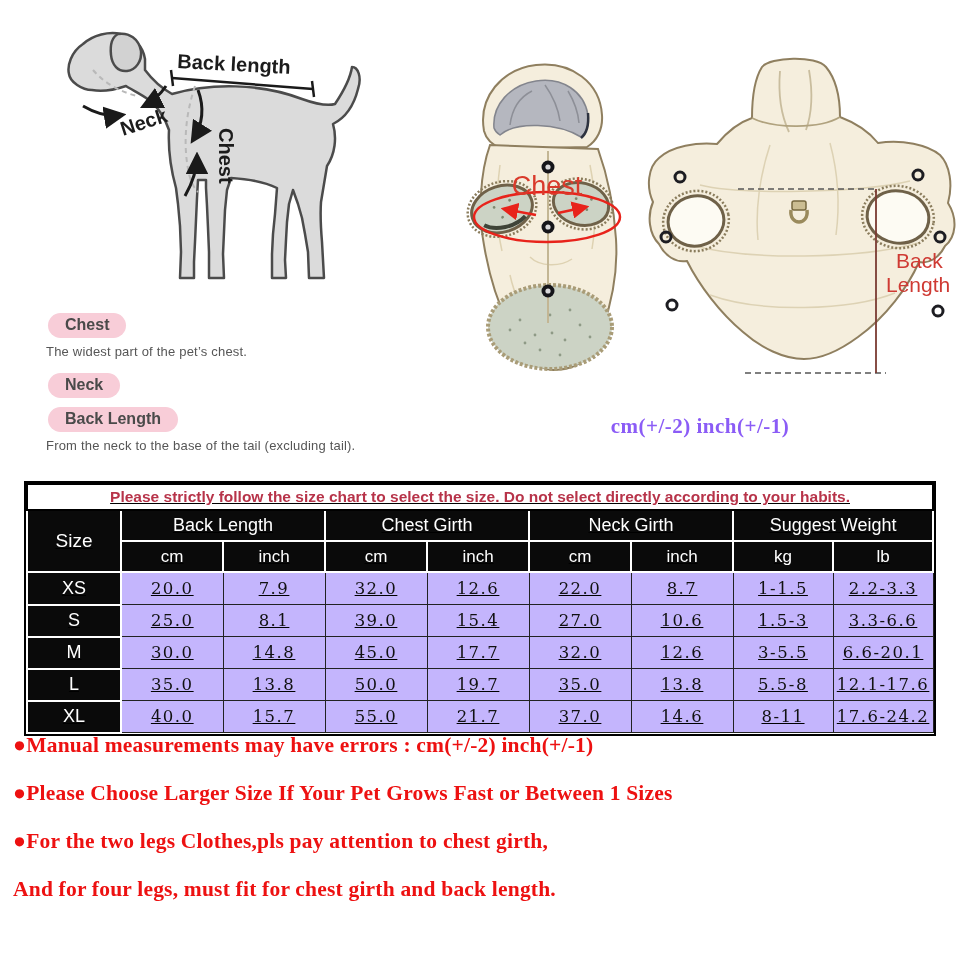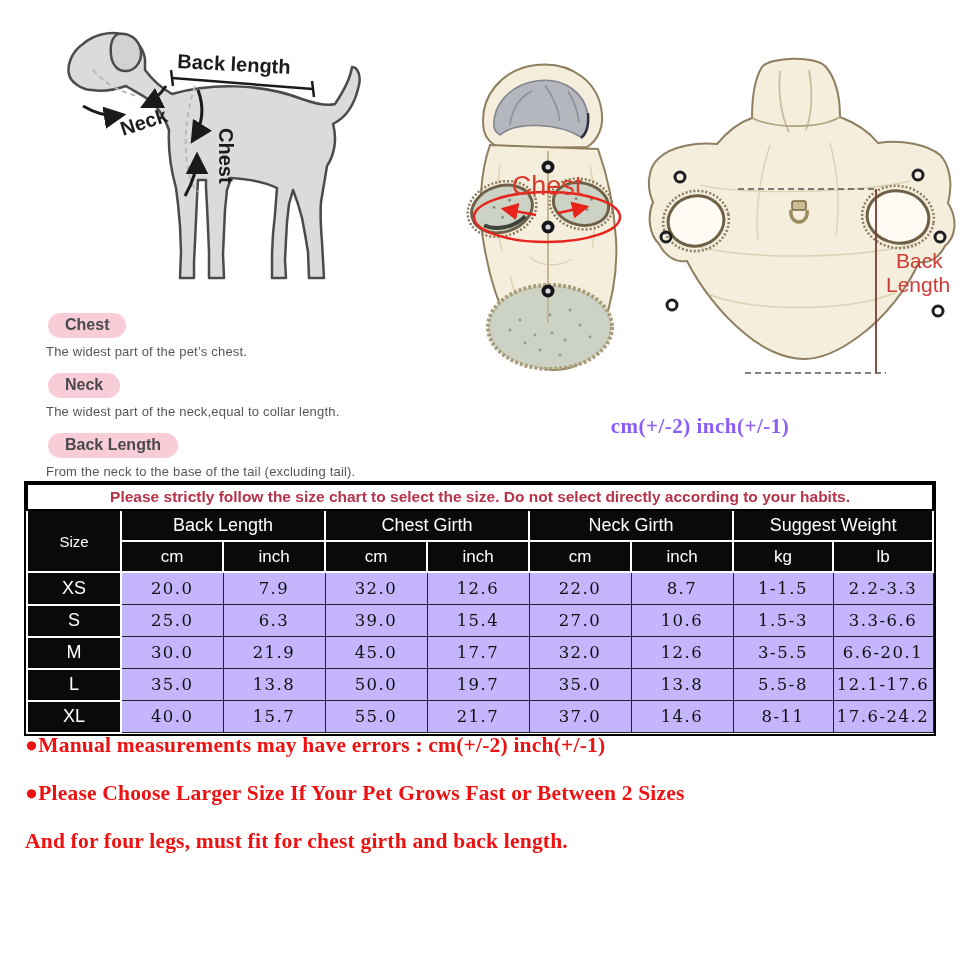--- a/index.html
+++ b/index.html
@@ -20,43 +20,43 @@
 
   
   .tolerance {
     position:absolute; left:540px; top:414px; width:320px; text-align:center;
     color:#8b5cf6; font-family:"Liberation Serif","DejaVu Serif",serif;
     font-weight:bold; font-size:21px; letter-spacing:0.5px;
   }
 
   
   .table-wrap { position:absolute; left:24px; top:481px; border:2.5px solid #000; background:#fff; }
-  table.size-table { border-collapse:collapse; table-layout:fixed; width:906px; }
+  table.size-table { border-collapse:collapse; table-layout:fixed; width:906px;text-decoration:underline; }
   .size-table td.caption-cell {
     border:2px solid #000; background:#fff; color:#b73349; text-align:center;
     font-size:15.5px; font-weight:600; height:24px; padding:0;
   }
   .size-table th { background:#0a0a0a; color:#ffffff; font-weight:normal; border:2px solid #ffffff; padding:0; }
-  .size-table th.sizehead { font-size:15px;margin-left:40px; }
+  .size-table th.sizehead { font-size:19px;margin-left:40px; }
   .size-table th.group { font-size:18px; height:29px; }
   .size-table th.unit  { font-size:17px; height:29px; }
   .size-table th.rowlabel { font-size:18px; }
   .size-table td.val {
     border:1.5px solid #222; background:#c4b5fd; text-align:center; height:31px;
     font-family:"DejaVu Serif","Liberation Serif",serif; font-size:16.5px;
     letter-spacing:1.5px; color:#111; padding:0;
   }
 
   
   .notes {
     position:absolute; left:13px; top:733px; width:940px; color:#ed1111;
     font-family:"Liberation Serif","DejaVu Serif",serif; font-weight:bold;
   }
   .notes-title { font-size:24px; margin:0 0 21px 0; }
-  .note-line  { font-size:21.5px; margin:0 0 23px 12px; letter-spacing:0.2px; }
+  .note-line  { font-size:21.5px; margin:0 0 23px 0; letter-spacing:0.2px; }
 </style>
 </head>
 <body>
 
 <div class="canvas">
 
   <svg style="position:absolute;left:25px;top:12px;" width="410" height="300" viewBox="0 0 410 300">
     <defs>
       <marker id="ah" viewBox="0 0 10 10" refX="8" refY="5" markerWidth="7.5" markerHeight="7.5" orient="auto-start-reverse">
         <path d="M0,0 L10,5 L0,10 z" fill="#1a1a1a"></path>
@@ -96,21 +96,20 @@
     <text transform="translate(194,116) rotate(90)" font-size="20" font-weight="bold" fill="#1c1c1c">Chest</text>
   </svg>
 
   <div class="defs">
     <div class="def-block">
       <span class="def-badge">Chest</span>
       <div class="def-text">The widest part of the pet’s chest.</div>
     </div>
     <div class="def-block">
       <span class="def-badge">Neck</span>
-      <div class="def-text">The widest part of the neck,equal to collar length.</div>
     </div>
     <div class="def-block">
       <span class="def-badge">Back Length</span>
       <div class="def-text">From the neck to the base of the tail (excluding tail).</div>
     </div>
   </div>
 
   <svg style="position:absolute;left:440px;top:25px;" width="520" height="375" viewBox="0 0 520 375">
     <defs>
       <marker id="ahr" viewBox="0 0 10 10" refX="8" refY="5" markerWidth="7" markerHeight="7" orient="auto-start-reverse">
@@ -280,32 +279,32 @@
         <td class="val">32.0</td>
         <td class="val">12.6</td>
         <td class="val">22.0</td>
         <td class="val">8.7</td>
         <td class="val">1-1.5</td>
         <td class="val">2.2-3.3</td>
       </tr>
       <tr>
         <th class="rowlabel">S</th>
         <td class="val">25.0</td>
-        <td class="val">6.3</td>
+        <td class="val">8.1</td>
         <td class="val">39.0</td>
         <td class="val">15.4</td>
         <td class="val">27.0</td>
         <td class="val">10.6</td>
         <td class="val">1.5-3</td>
         <td class="val">3.3-6.6</td>
       </tr>
       <tr>
         <th class="rowlabel">M</th>
         <td class="val">30.0</td>
-        <td class="val">21.9</td>
+        <td class="val">14.8</td>
         <td class="val">45.0</td>
         <td class="val">17.7</td>
         <td class="val">32.0</td>
         <td class="val">12.6</td>
         <td class="val">3-5.5</td>
         <td class="val">6.6-20.1</td>
       </tr>
       <tr>
         <th class="rowlabel">L</th>
         <td class="val">35.0</td>
@@ -327,17 +326,18 @@
         <td class="val">14.6</td>
         <td class="val">8-11</td>
         <td class="val">17.6-24.2</td>
       </tr>
     </tbody>
       </table>
   </div>
 
   <div class="notes">
     <div class="note-line">●Manual measurements may have errors : cm(+/-2)  inch(+/-1)</div>
-    <div class="note-line">●Please Choose Larger Size If Your Pet Grows Fast or Between 2 Sizes</div>
+    <div class="note-line">●Please Choose Larger Size If Your Pet Grows Fast or Between 1 Sizes</div>
+    <div class="note-line">●For the two legs Clothes,pls pay attention to chest girth,</div>
     <div class="note-line">And for four legs, must fit for chest girth and back length.</div>
   </div>
 
 </div>
 
 </body></html>

